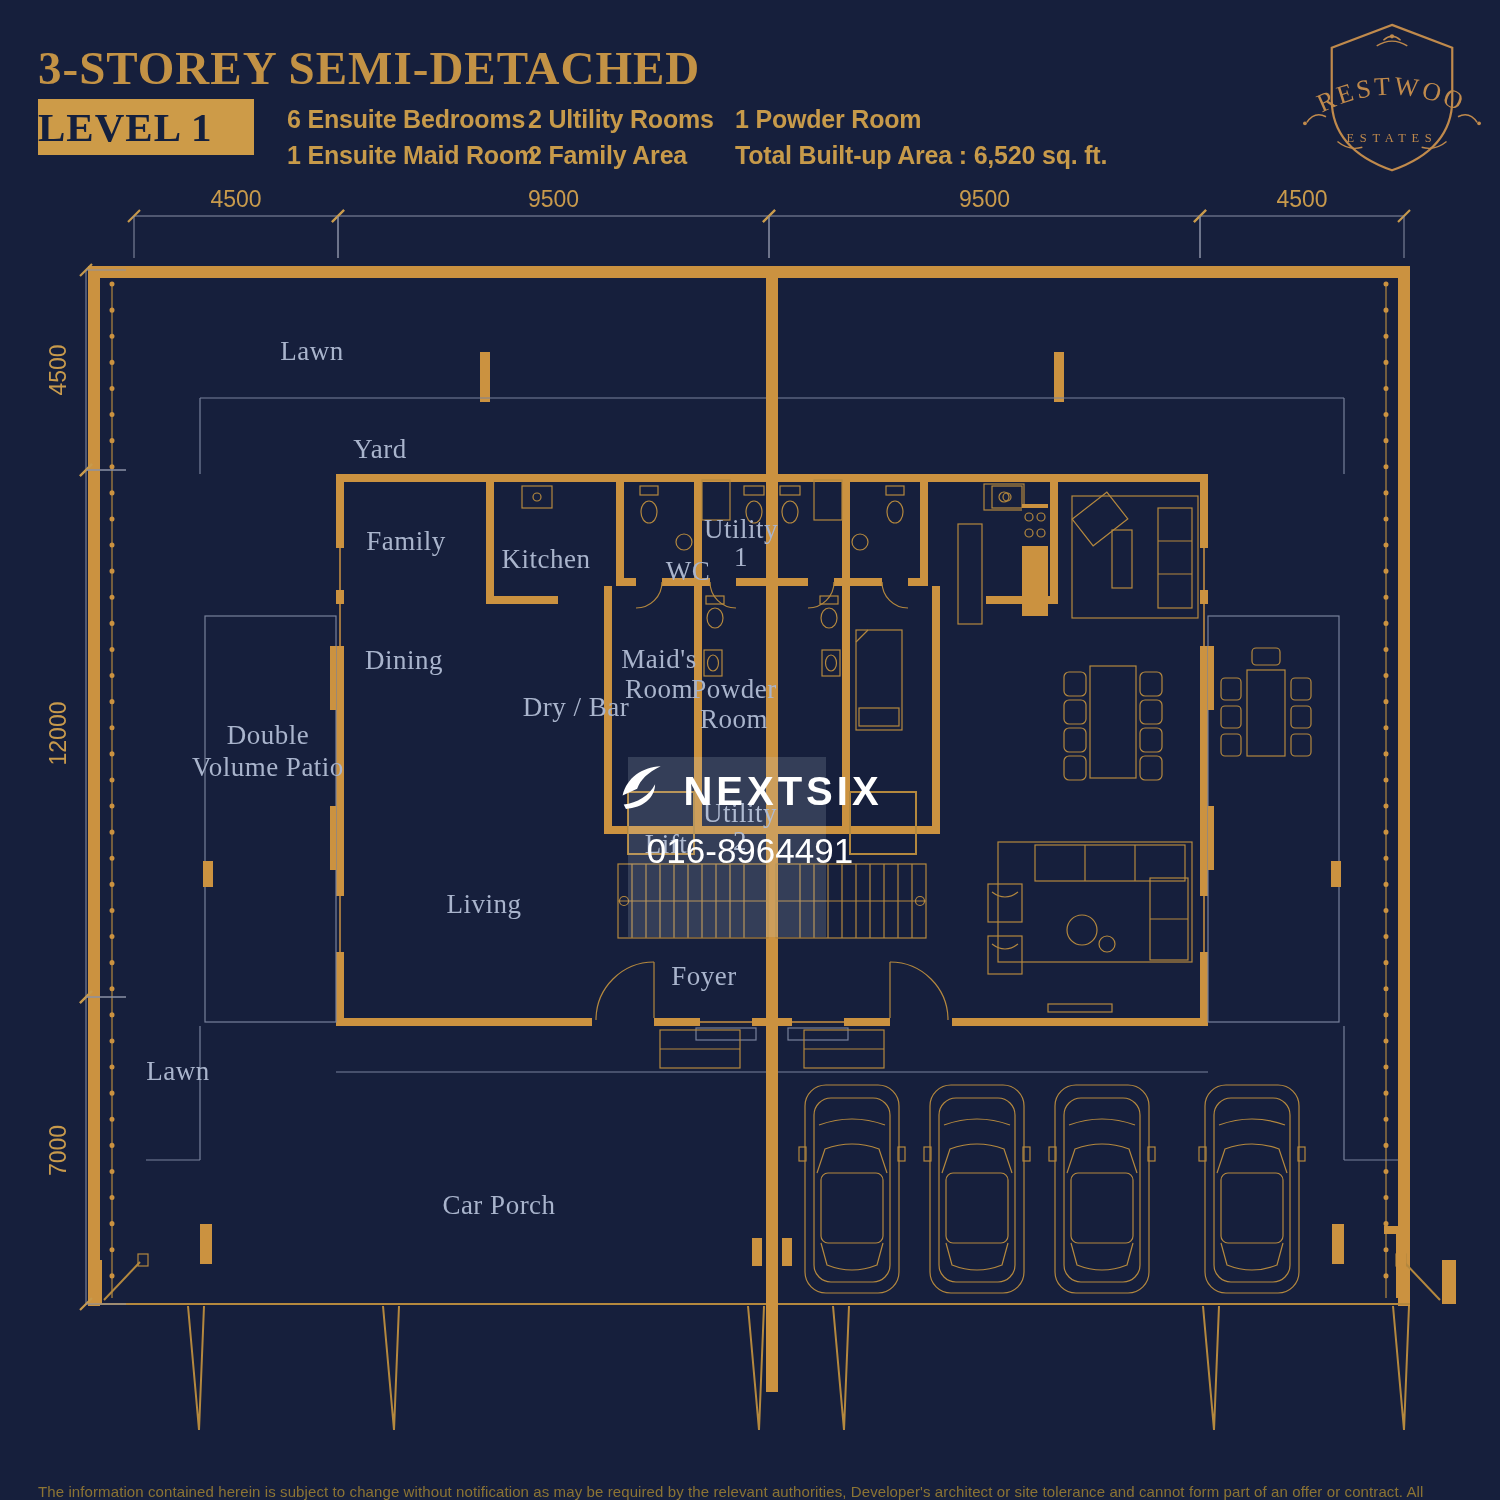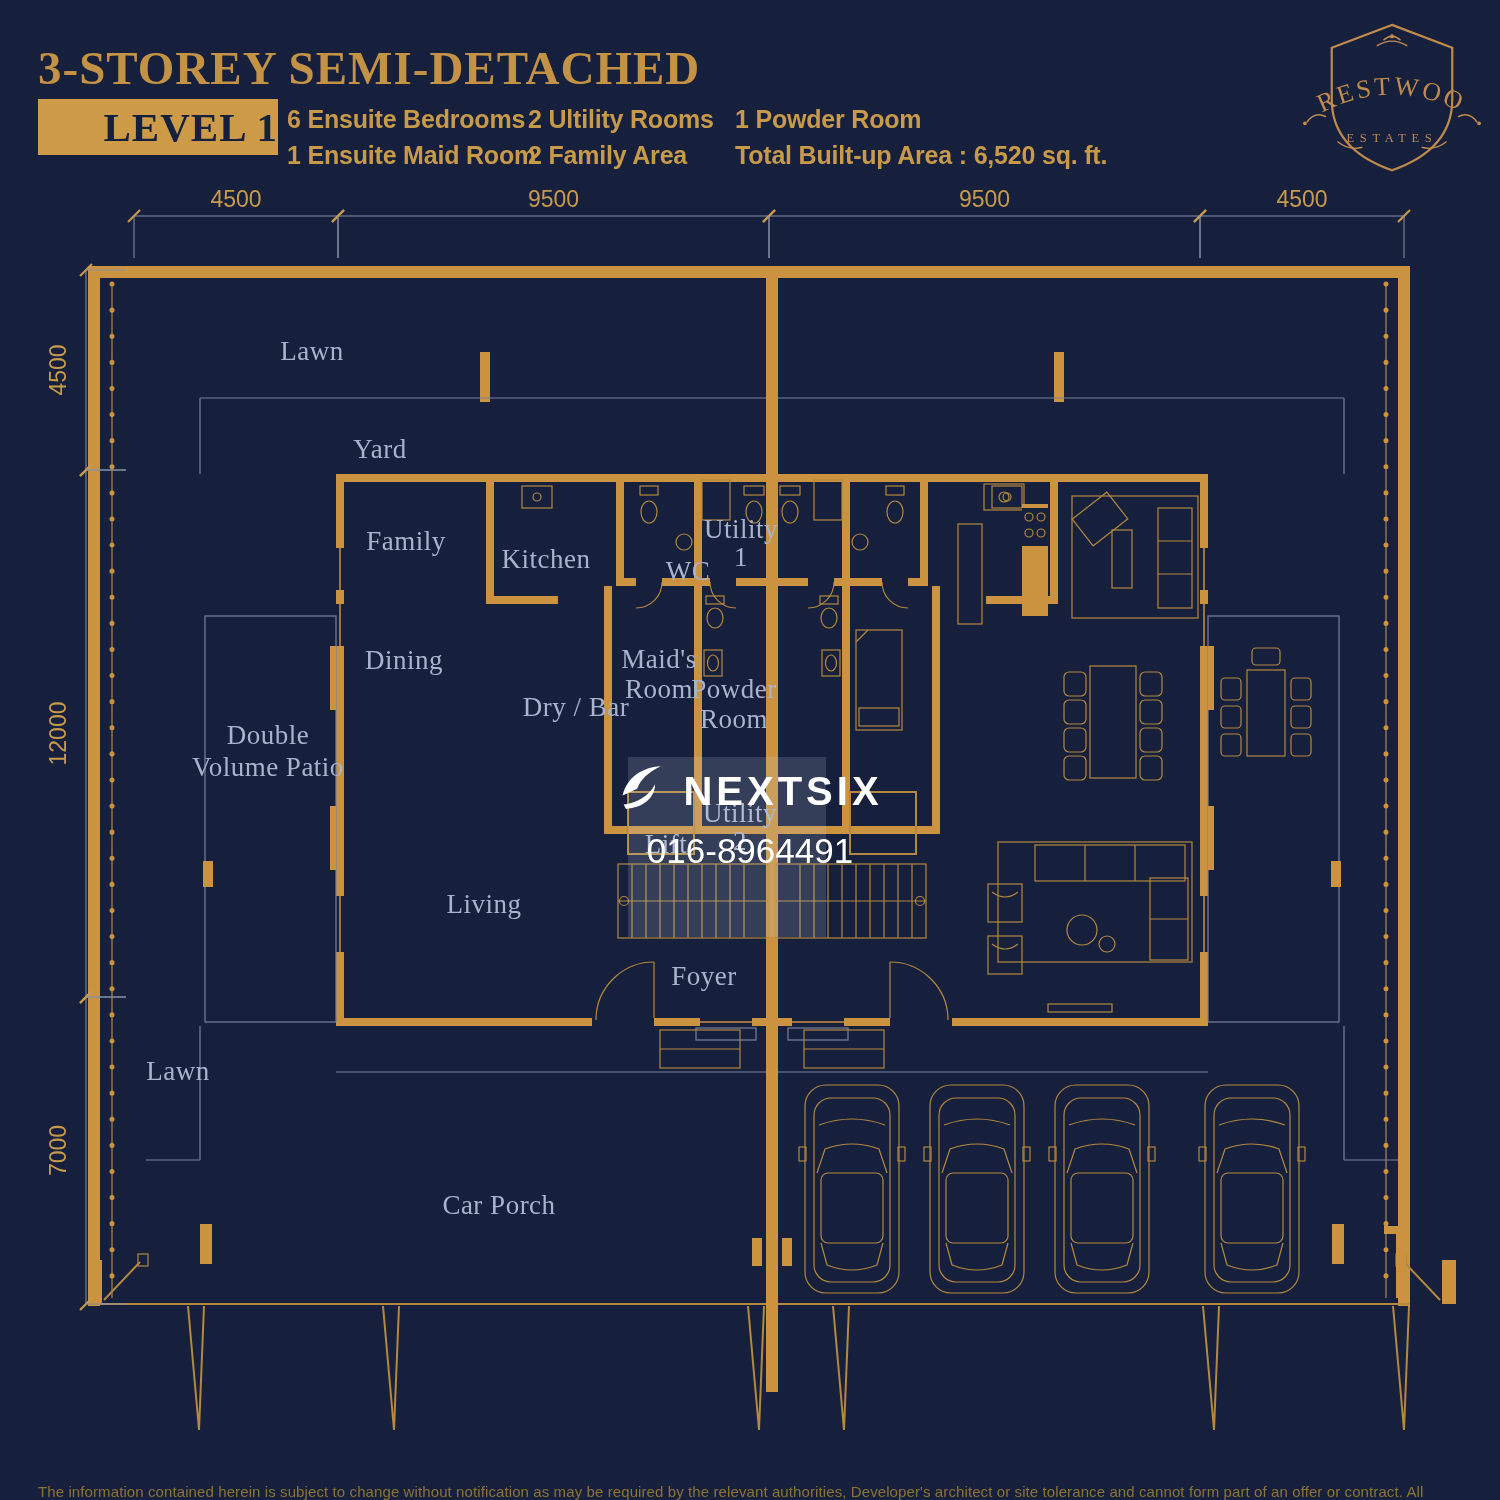--- a/index.html
+++ b/index.html
@@ -3,21 +3,21 @@
 <meta charset="utf-8">
 <style>
   html,body{margin:0;padding:0;background:#161F3C;}
   body{width:1500px;height:1500px;position:relative;overflow:hidden;
        font-family:"Liberation Sans",sans-serif;}
   
   .title{position:absolute;left:38px;top:20px;font-family:"Liberation Serif",serif;
          font-weight:bold;font-size:47px;letter-spacing:1px;color:#C39245;margin-top:21px;}
   .badge{position:absolute;left:38px;top:99px;width:216px;height:56px;background:#CD9B48;
          color:#14203E;font-family:"Liberation Serif",serif;font-weight:bold;font-size:41px;
-         text-align:right;line-height:56px;letter-spacing:1px;padding-left:24px;}
+         text-align:left;line-height:56px;letter-spacing:1px;}
   .spec-col{position:absolute;top:101px;color:#C79A4A;font-weight:bold;font-size:25px;
             line-height:36px;letter-spacing:-.2px;}
   .spec-col.c1{left:287px}.spec-col.c2{left:528px}.spec-col.c3{left:735px}
   
   .crest{position:absolute;left:1282px;top:6px;width:220px;height:185px;}
   .crest *{vector-effect:non-scaling-stroke}
   
   #plan{position:absolute;left:0;top:0;z-index:1;}
   .wall{fill:#CB9240;stroke:none}
   .bgfill{fill:#161F3C;stroke:none}

